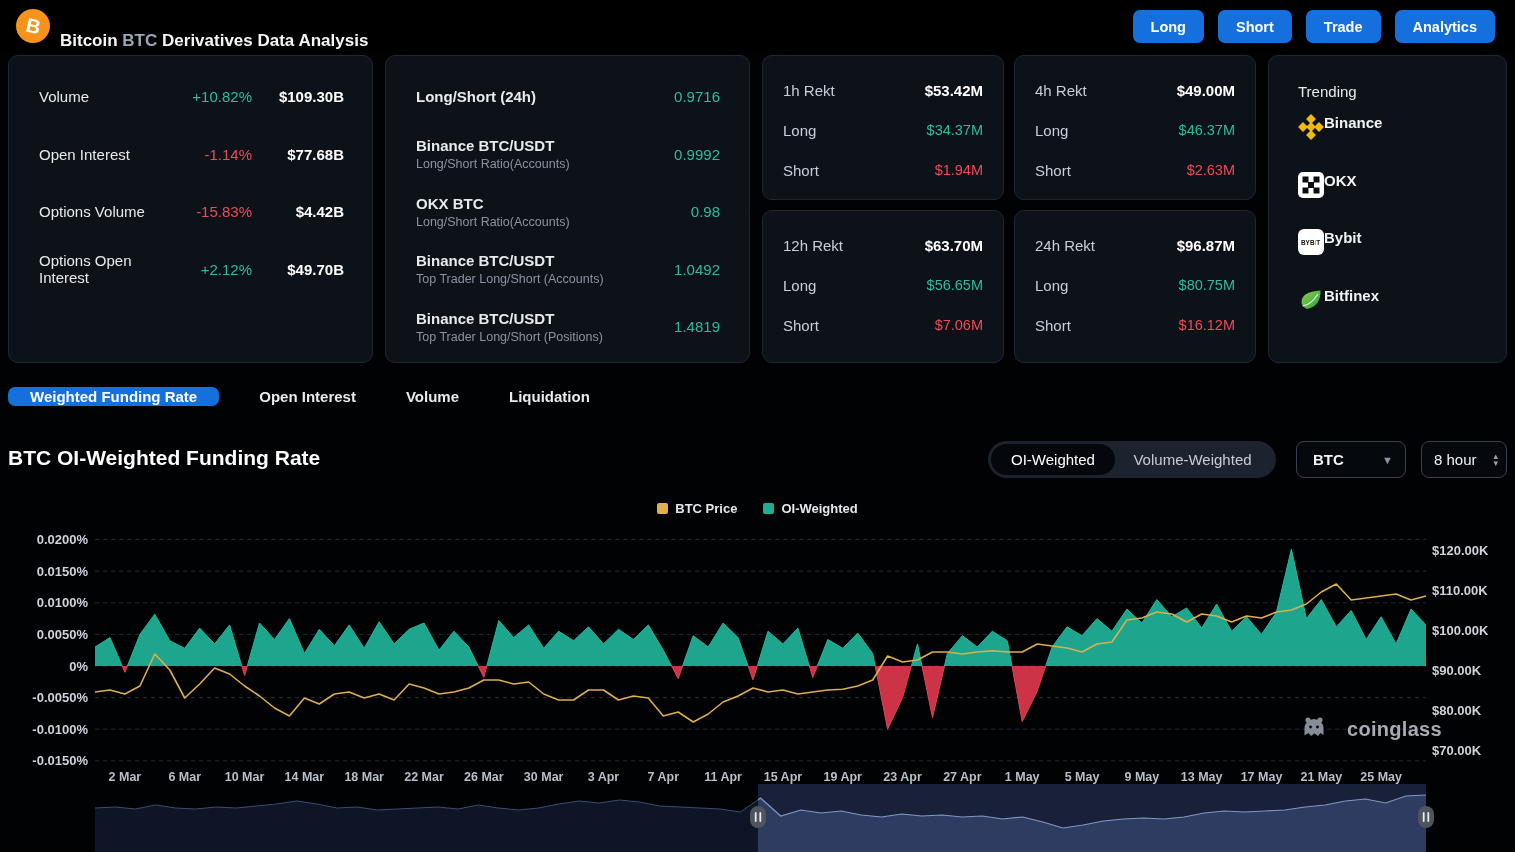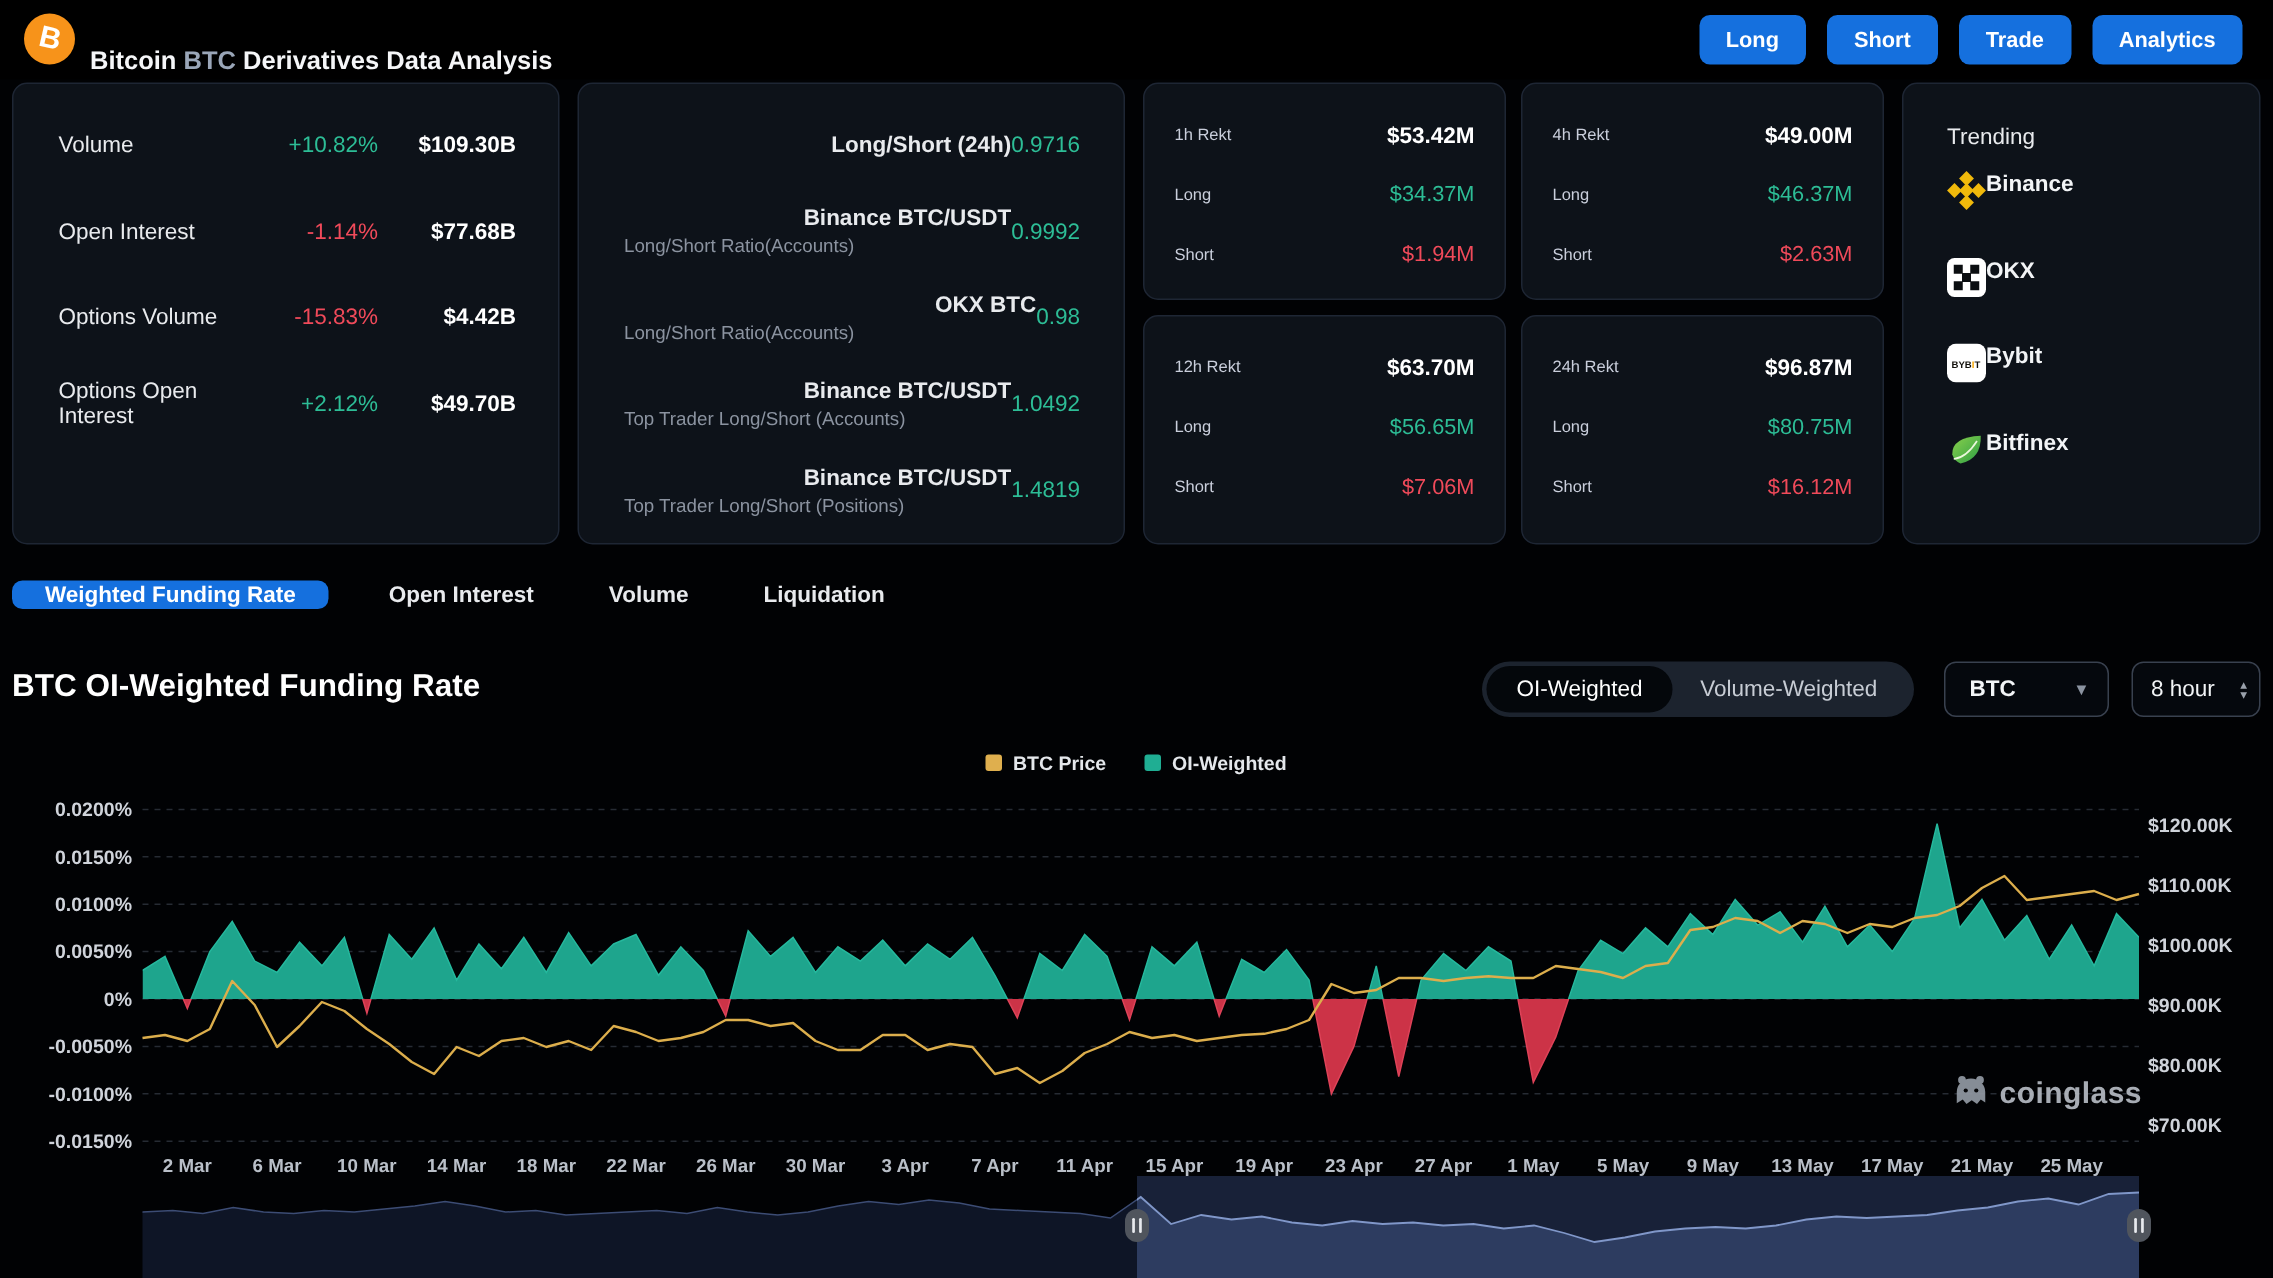--- a/index.html
+++ b/index.html
@@ -23,27 +23,27 @@
   .card-stats { left:8px; top:55px; width:365px; height:308px; padding:12px 28px 0 30px; }
   .srow { height:57.5px; display:flex; align-items:center; }
   .srow .lbl { flex:1; font-size:15px; color:#e8eaed; }
   .srow .chg { width:84px; text-align:right; font-size:15px; }
   .srow .val { width:92px; text-align:right; font-size:15px; font-weight:700; color:#fff; }
   .up { color:#2dbd96; } .down { color:#f04a5a; }
 
   .card-ratios { left:385px; top:55px; width:365px; height:308px; padding:12px 29px 0 30px; }
   .rrow { height:57.5px; display:flex; align-items:center; }
   .rrow .names { flex:1; }
-  .rrow .main { font-size:15px; font-weight:700; color:#e8eaed;text-align:right; }
+  .rrow .main { font-size:15px; font-weight:700; color:#e8eaed; }
   .rrow .sub { font-size:12.5px; color:#8b93a0; margin-top:3px; }
   .rrow .rval { font-size:15px; color:#2dbd96; text-align:right; }
 
   .card-rekt { width:242px; height:145px; padding:14px 20px 0 20px; }
   .krow { height:40px; display:flex; align-items:center; justify-content:space-between; }
-  .krow .klbl { font-size:11px; color:#c9cedb; }
+  .krow .klbl { font-size:15px; color:#c9cedb; }
   .krow .ktot { font-size:15px; font-weight:700; color:#fff; }
   .krow .kval { font-size:14.5px; }
 
   .card-trend { left:1268px; top:55px; width:239px; height:308px; padding:12px 20px 0 29px; }
   .trow { height:57.5px; display:flex; align-items:flex-start; gap:0; }
   .trow .tname { font-size:15px; font-weight:700; color:#f2f4f6; }
   .thead { height:46px; display:flex; align-items:center; font-size:15px; color:#e8eaed; }
 
   
   .tabs { position:absolute; left:8px; top:387px; display:flex; align-items:center; gap:30px; }
@@ -71,21 +71,21 @@
   
   .legend { position:absolute; left:0; top:501px; width:1515px; display:flex;
     justify-content:center; gap:26px; }
   .litem { display:flex; align-items:center; gap:7px; cursor:pointer; }
   .lsq { width:11px; height:11px; border-radius:2px; display:inline-block; }
   .ltxt { font-size:13px; font-weight:700; color:#e4e7eb; }
 
   svg.chart { position:absolute; left:0; display:block; }
 
   
-  .wmark { position:absolute; left:1302px; top:716px; display:flex; align-items:center; gap:7px;
+  .wmark { position:absolute; left:1302px; top:716px; display:flex; align-items:center; gap:21px;
     opacity:0.92; }
   .wmark .wtxt { font-size:20px; font-weight:700; color:#b6bbc3; letter-spacing:0.3px; }
 </style>
 </head>
 <body>
 
 <div class="page">
 
   <div class="header">
     <div class="logo">

